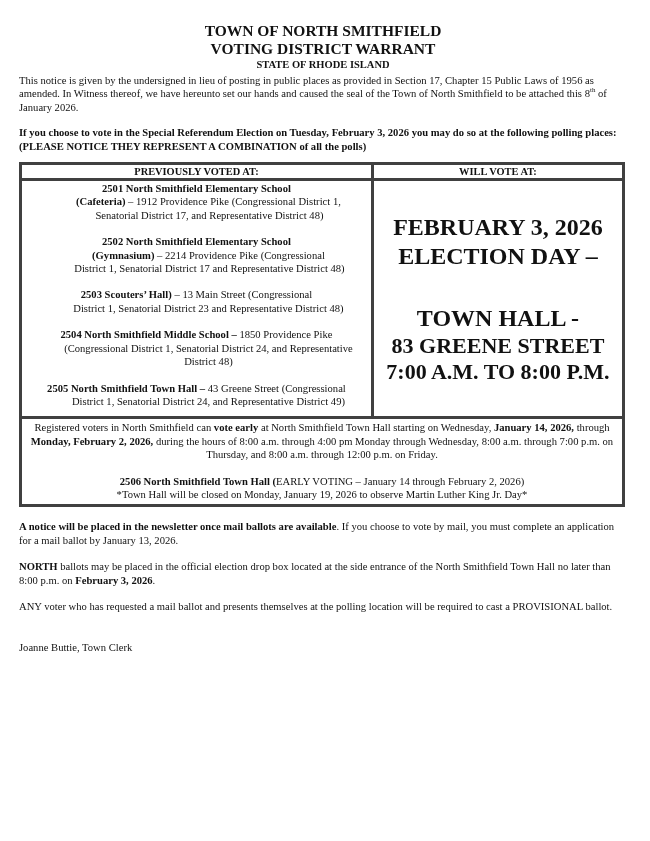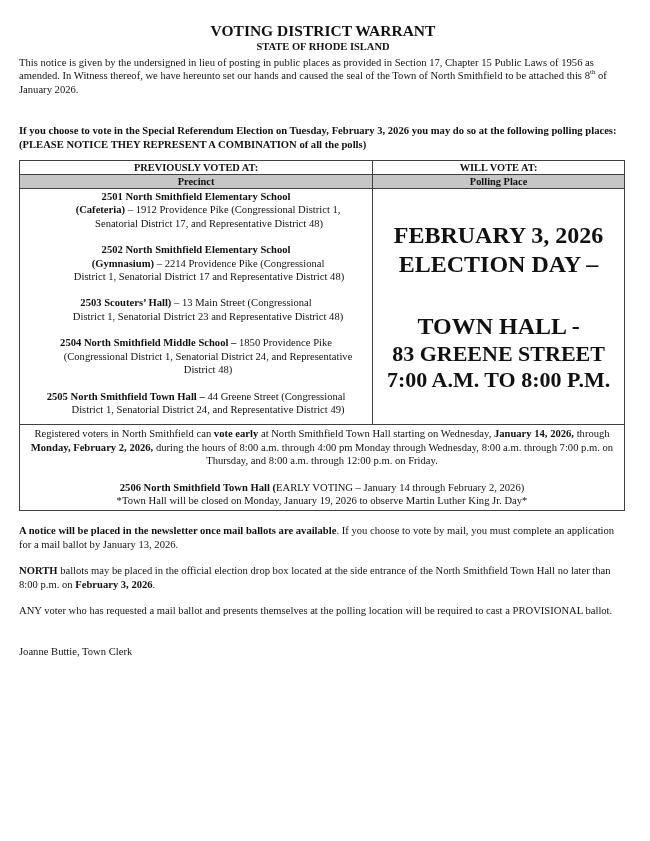--- a/index.html
+++ b/index.html
@@ -34,39 +34,39 @@
       text-align: center;
       font-weight: bold;
       font-size: 10.5px;
       line-height: 14px;
       margin: 0 0 2px 0;
     }
     p {
       margin: 0 0 13px 0;
     }
     .intro {
-      margin-bottom: 28px;
+      margin-bottom: 12px;
     }
     .instruction {
       font-weight: bold;
       margin-bottom: 9px;
     }
     sup {
       font-size: 7px;
       line-height: 0;
       vertical-align: super;
     }
     table.warrant {
       border-collapse: collapse;
       width: 606px;
       margin: 0 0 13px 0;
       table-layout: fixed;
     }
     table.warrant td, table.warrant th {
-      border: 1px solid #404040;
+      border: 3px solid #404040;
       padding: 0 4px;
       vertical-align: top;
       text-align: center;
     }
     .hdr {
       text-align: center;
       font-weight: bold;
       font-size: 10.4px;
       line-height: 13px;
       background: #ffffff;
@@ -134,63 +134,60 @@
     .signature {
       margin-bottom: 0;
       margin-top: 28px;
     }
   </style>
 </head>
 <body>
 
 <div class="page">
 
+  <h1 class="title">TOWN OF NORTH SMITHFIELD</h1>
   <h1 class="title">VOTING DISTRICT WARRANT</h1>
   <div class="subtitle">STATE OF RHODE ISLAND</div>
 
   <p class="intro"><span>This notice is given by the undersigned in lieu of posting in public places as provided in Section 17, Chapter 15 Public Laws of 1956 as amended. In Witness thereof, we have hereunto set our hands and caused the seal of the Town of North Smithfield to be attached this 8</span><sup>th</sup><span> of January 2026.</span></p>
 
   <p class="instruction">If you choose to vote in the Special Referendum Election on Tuesday, February 3, 2026 you may do so at the following polling places: (PLEASE NOTICE THEY REPRESENT A COMBINATION of all the polls)</p>
 
   <table class="warrant">
     <colgroup>
       <col class="col-left">
       <col class="col-right">
     </colgroup>
     <tbody>
         <tr>
       <th class="hdr">PREVIOUSLY VOTED AT:</th>
       <th class="hdr">WILL VOTE AT:</th>
     </tr>
     <tr>
-      <th class="subhdr">Precinct</th>
-      <th class="subhdr">Polling Place</th>
-    </tr>
-    <tr>
       <td class="precinct-cell">
         <div class="precinct">
           <div class="line1">2501 North Smithfield Elementary School</div>
           <div class="cont"><b>(Cafeteria)</b><span> – 1912 Providence Pike (Congressional District 1,</span></div>
           <div class="cont2">Senatorial District 17, and Representative District 48)</div>
         </div>
         <div class="precinct">
           <div class="line1">2502 North Smithfield Elementary School</div>
           <div class="cont"><b>(Gymnasium)</b><span> – 2214 Providence Pike (Congressional</span></div>
           <div class="cont2">District 1, Senatorial District 17 and Representative District 48)</div>
         </div>
         <div class="precinct">
           <div><b>2503 Scouters’ Hall)</b><span> – 13 Main Street (Congressional</span></div>
           <div class="cont">District 1, Senatorial District 23 and Representative District 48)</div>
         </div>
         <div class="precinct">
           <div><b>2504 North Smithfield Middle School –</b><span> 1850 Providence Pike</span></div>
           <div class="cont">(Congressional District 1, Senatorial District 24, and Representative District 48)</div>
         </div>
         <div class="precinct">
-          <div><b>2505 North Smithfield Town Hall –</b><span> 44 Greene Street (Congressional</span></div>
+          <div><b>2505 North Smithfield Town Hall –</b><span> 43 Greene Street (Congressional</span></div>
           <div class="cont">District 1, Senatorial District 24, and Representative District 49)</div>
         </div>
       </td>
       <td class="polling-cell">
         <span class="poll-big">FEBRUARY 3, 2026</span>
         <span class="poll-big">ELECTION DAY –</span>
         <span class="poll-gap"></span>
         <span class="poll-big">TOWN HALL -</span>
         <span class="poll-mid">83 GREENE STREET</span>
         <span class="poll-mid">7:00 A.M. TO 8:00 P.M.</span>

